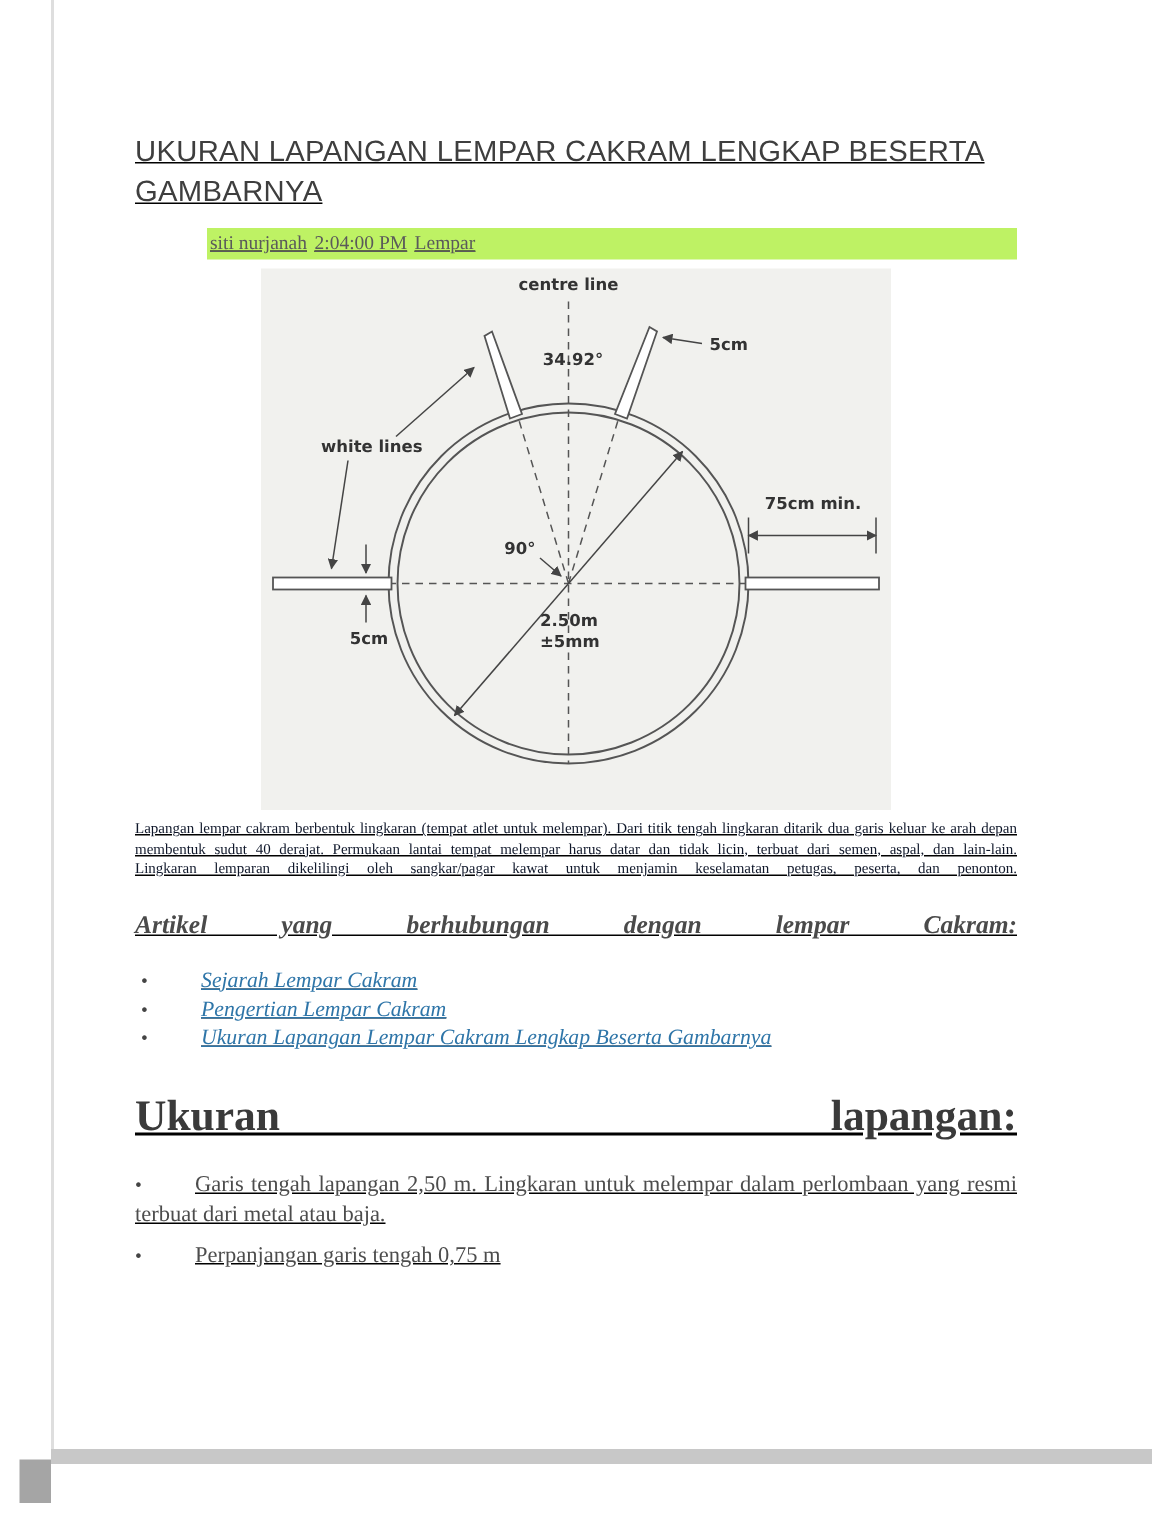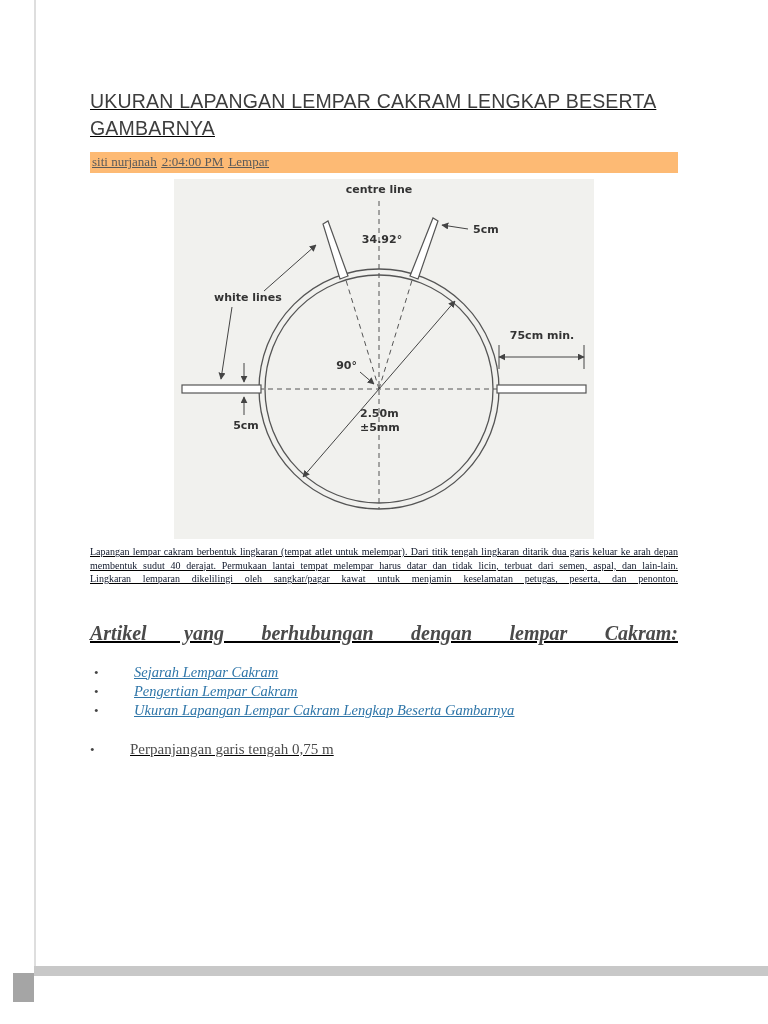--- a/index.html
+++ b/index.html
@@ -16,38 +16,38 @@
 
   .content { position:absolute; left:90px; top:88px; width:588px;text-decoration:underline; }
 
   h1.post-title {
     margin:0 0 10px 0;
     font-family:"Liberation Sans", sans-serif;
     font-size:19.5px; font-weight:400; color:#3e3e3e;
     line-height:1.38; letter-spacing:0.2px;
   }
   .byline {
-    background:#fdba74; color:#5a5a5a;
-    font-size:13px; padding:2px 4px 3px 2px; line-height:1.25;
+    background:#bef264; color:#5a5a5a;
+    font-size:13px; padding:2px 4px 3px 2px; line-height:1.25;margin-left:48px;
   }
   .byline a { color:#5a5a5a; text-decoration:underline; cursor:pointer; margin-right:5px; }
 
   figure { margin:6px 0 0 0; }
   .diagram-box { width:420px; margin:0 auto; background:#f1f1ee; }
   .dlabel { font:bold 11px "DejaVu Sans", sans-serif; fill:#333; }
   figcaption { text-align:center; font-size:14.5px; color:#4a4a4a; margin-top:8px; }
   figcaption a { color:#1f66c1; text-decoration:underline; cursor:pointer; }
 
   .body-copy { margin-top:6px; }
   .par {
     font-size:10px; line-height:1.35; color:#0f172a;
     text-align:justify; text-align-last:justify;
   }
   .related-heading {
-    margin-top:36px; font-size:20px; font-weight:bold; font-style:italic;
+    margin-top:20px; font-size:17px; font-weight:bold; font-style:italic;
     color:#4a4a4a; text-align:justify; text-align-last:justify;
   }
   .related-list { margin-top:18px; padding-left:4px; }
   .related-row { line-height:1.34; font-size:14.5px; }
   .related-row .bullet-glyph {
     display:inline-block; width:40px; color:#444; font-style:normal; font-size:13px;
   }
   .related-row a { color:#2e75a8; font-style:italic; text-decoration:underline; cursor:pointer; }
 
   .section-heading {
@@ -150,22 +150,26 @@
       <div class="related-row">
         <span class="bullet-glyph">•</span><a>Pengertian Lempar Cakram</a>
       </div>
 
 
       <div class="related-row">
         <span class="bullet-glyph">•</span><a>Ukuran Lapangan Lempar Cakram Lengkap Beserta Gambarnya</a>
       </div>
     </div>
 
+  <div class="section-heading">Ukuran lapangan:</div>
 
   <div class="bullet-section">
 
+      <div class="bullet-row">
+        <span class="bullet-glyph">•</span><span>Garis tengah lapangan 2,50 m. Lingkaran untuk melempar dalam perlombaan yang resmi terbuat dari metal atau baja.</span>
+      </div>
 
       <div class="bullet-row">
         <span class="bullet-glyph">•</span><span>Perpanjangan garis tengah 0,75 m</span>
       </div>
     </div>
 
 </div>
 
 </body></html>

